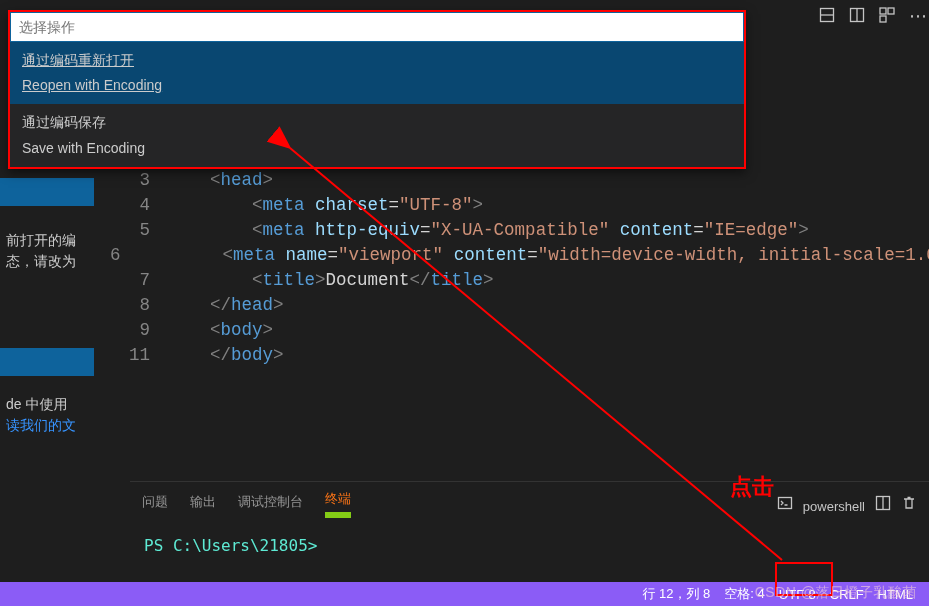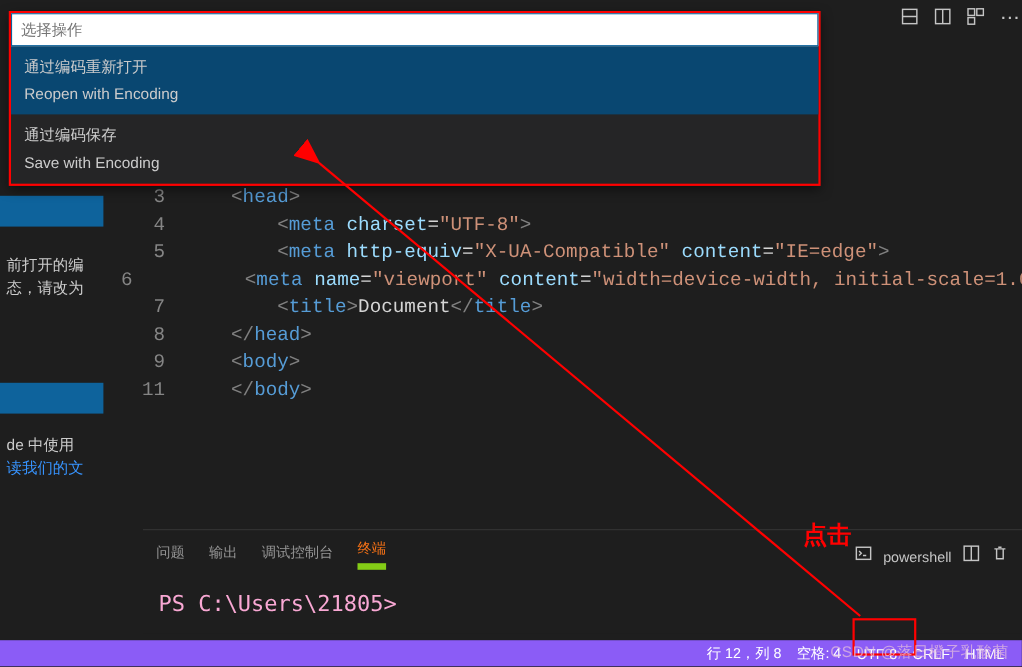--- a/index.html
+++ b/index.html
@@ -50,20 +50,21 @@
       outline: none;
     }
     .palette-item {
       padding: 6px 12px;
       color: #cccccc;
       line-height: 1.8;
       cursor: pointer;
     }
     .palette-item.selected {
       background: #094771;
+      text-decoration: underline;
     }
 
     
     .left-frag {
       position: absolute;
       left: 0;
       width: 94px;
       color: #cccccc;
       padding: 8px 6px;
       font-size: 14px;
@@ -124,23 +125,23 @@
       color: #969696;
       align-items: center;
     }
     .panel-tabs .tab { cursor: pointer; padding-bottom: 4px; }
     .panel-tabs .tab.active { color: #f97316; border-bottom: 6px solid #84cc16; }
     .panel-tabs .spacer { flex: 1; }
     .panel-right { display: flex; align-items: flex-end; gap: 10px; color: #c5c5c5; font-size: 13px; }
     .panel-right svg { width:16px; height:16px; }
     .terminal {
       font-family: Consolas, monospace;
-      font-size: 20px;
+      font-size: 16px;
       padding: 10px 14px;
-      color: #f9a8d4;
+      color: #5eead4;
     }
 
     
     .status-bar {
       position: absolute;
       left: 0;
       right: 0;
       bottom: 0;
       height: 24px;
       background: #8b5cf6;

